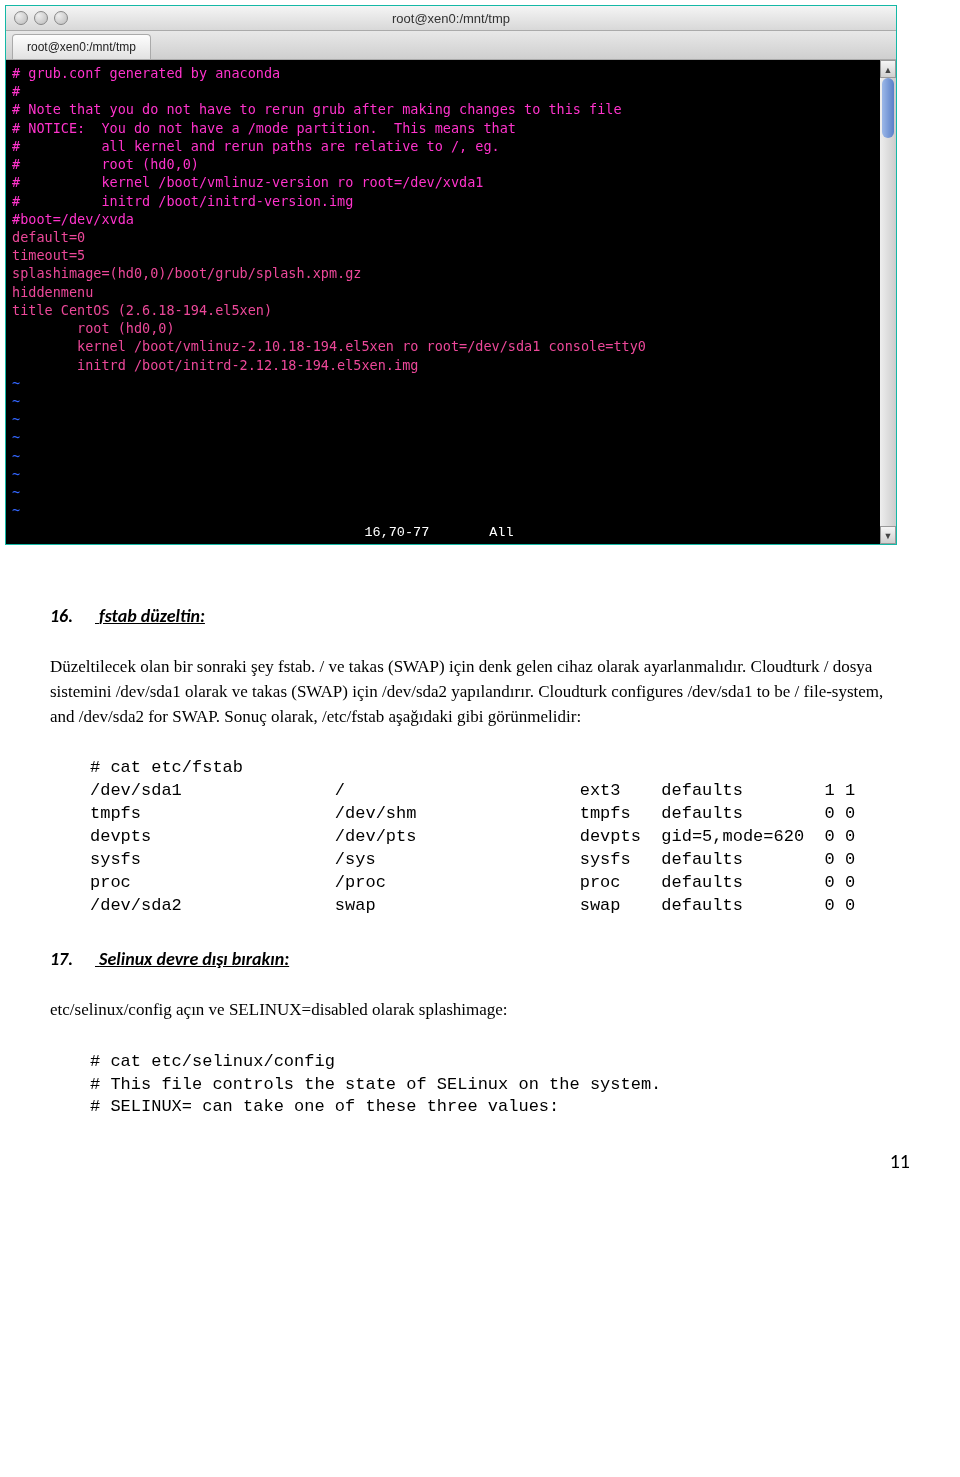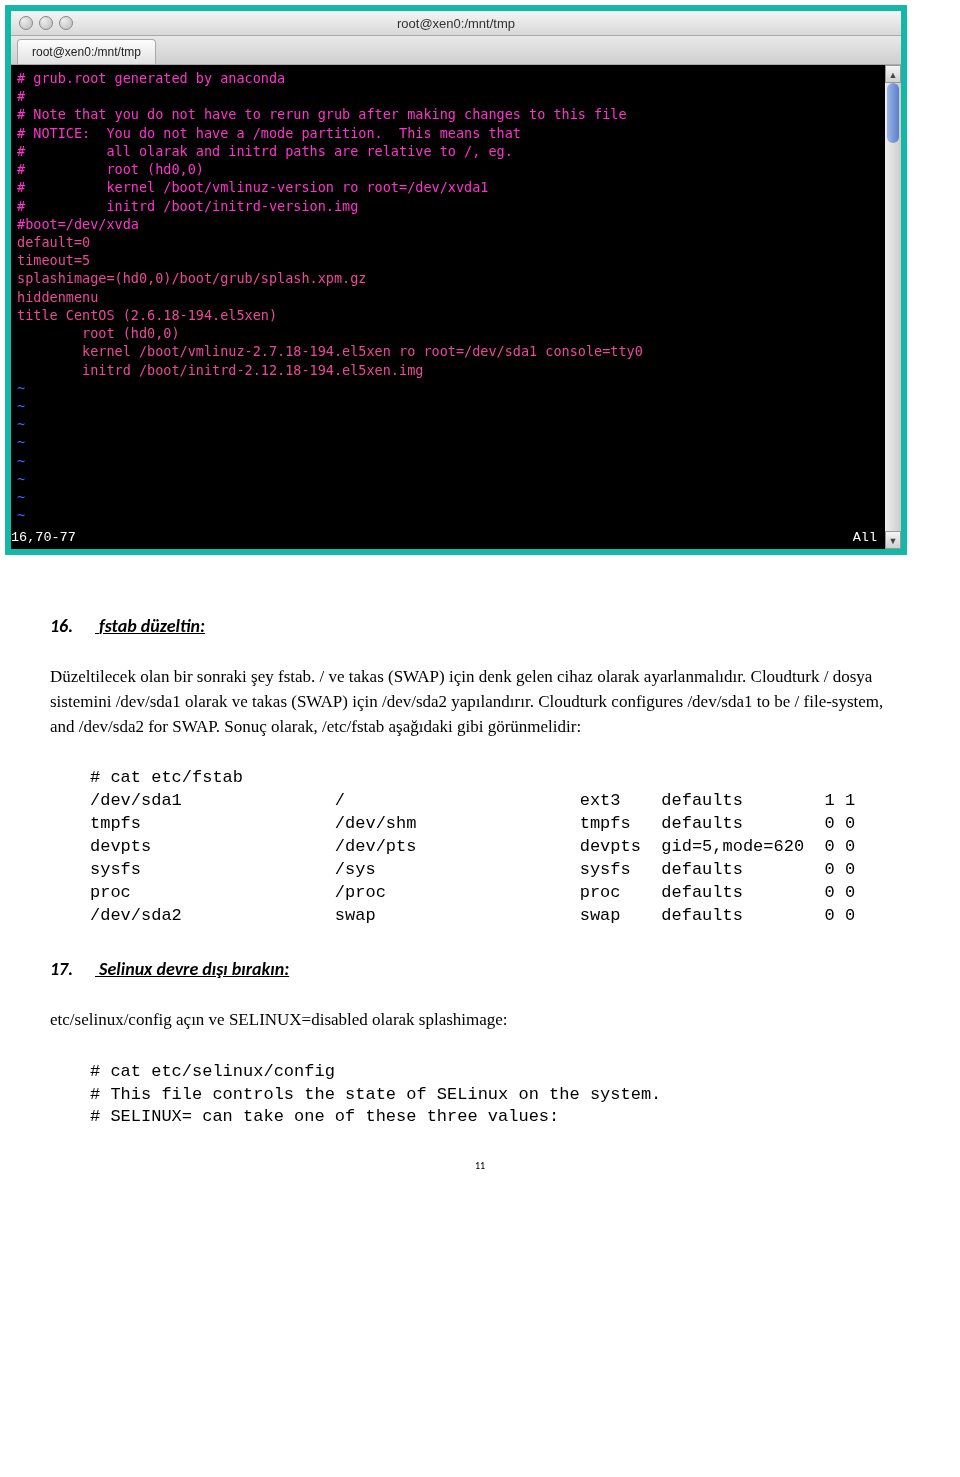--- a/index.html
+++ b/index.html
@@ -5,21 +5,21 @@
   body {
     margin: 0;
     padding: 0;
     font-family: Calibri, Arial, sans-serif;
     background: #fff;
     width: 960px;
   }
   .terminal-window {
     width: 890px;
     margin: 5px 5px 20px 5px;
-    border: 6px solid #14b8a6;
+    border: 1px solid #14b8a6;
   }
   .titlebar {
     height: 24px;
     background: linear-gradient(#f5f5f5, #d8d8d8);
     border-bottom: 1px solid #aaa;
     display: flex;
     align-items: center;
     position: relative;
   }
   .traffic-lights {
@@ -70,21 +70,21 @@
     line-height: 1.35;
     padding: 4px 6px 4px 6px;
     position: relative;
     min-height: 380px;
   }
   .term-body .comment { color: #ff33cc; }
   .term-body .normal { color: #ec4899; }
   .term-body .tilde { color: #3366ff; }
   .term-status {
     display: flex;
-    justify-content: space-between;
+    justify-content: center;
     gap: 60px;
     color: #fff;
     font-family: "Courier New", monospace;
     font-size: 13.5px;
     padding: 2px 24px 4px 0;
     background: #000;
   }
   .scrollbar {
     position: absolute;
     right: 0;
@@ -136,22 +136,22 @@
     font-family: Liberation Serif, serif;
   }
   .codeblock {
     font-family: "Courier New", monospace;
     font-size: 17px;
     white-space: pre;
     margin: 28px 0 28px 40px;
     line-height: 1.35;
   }
   .page-num {
-    text-align: center;
-    font-size: 10px;
+    text-align: right;
+    font-size: 20px;
     margin-top: 30px;
   }
   pre { margin:0; }
 </style>
 </head>
 <body>
 
 <div class="terminal-window">
   <div class="titlebar">
     <div class="traffic-lights">
@@ -159,36 +159,36 @@
       <div class="traffic-light"></div>
       <div class="traffic-light"></div>
     </div>
     <div class="titlebar-title">root@xen0:/mnt/tmp</div>
   </div>
   <div class="tabbar">
     <div class="tab">root@xen0:/mnt/tmp</div>
   </div>
   <div style="position:relative;">
     <div class="term-body">
-      <pre id="term-lines"><span class="comment"># grub.root generated by anaconda</span>
+      <pre id="term-lines"><span class="comment"># grub.conf generated by anaconda</span>
 <span class="comment">#</span>
 <span class="comment"># Note that you do not have to rerun grub after making changes to this file</span>
 <span class="comment"># NOTICE:  You do not have a /mode partition.  This means that</span>
-<span class="comment">#          all olarak and initrd paths are relative to /, eg.</span>
+<span class="comment">#          all kernel and rerun paths are relative to /, eg.</span>
 <span class="comment">#          root (hd0,0)</span>
 <span class="comment">#          kernel /boot/vmlinuz-version ro root=/dev/xvda1</span>
 <span class="comment">#          initrd /boot/initrd-version.img</span>
 <span class="comment">#boot=/dev/xvda</span>
 <span class="normal">default=0</span>
 <span class="normal">timeout=5</span>
 <span class="normal">splashimage=(hd0,0)/boot/grub/splash.xpm.gz</span>
 <span class="normal">hiddenmenu</span>
 <span class="normal">title CentOS (2.6.18-194.el5xen)</span>
 <span class="normal">        root (hd0,0)</span>
-<span class="normal">        kernel /boot/vmlinuz-2.7.18-194.el5xen ro root=/dev/sda1 console=tty0</span>
+<span class="normal">        kernel /boot/vmlinuz-2.10.18-194.el5xen ro root=/dev/sda1 console=tty0</span>
 <span class="normal">        initrd /boot/initrd-2.12.18-194.el5xen.img</span>
 <span class="tilde">~</span>
 <span class="tilde">~</span>
 <span class="tilde">~</span>
 <span class="tilde">~</span>
 <span class="tilde">~</span>
 <span class="tilde">~</span>
 <span class="tilde">~</span>
 <span class="tilde">~</span>
 </pre>

